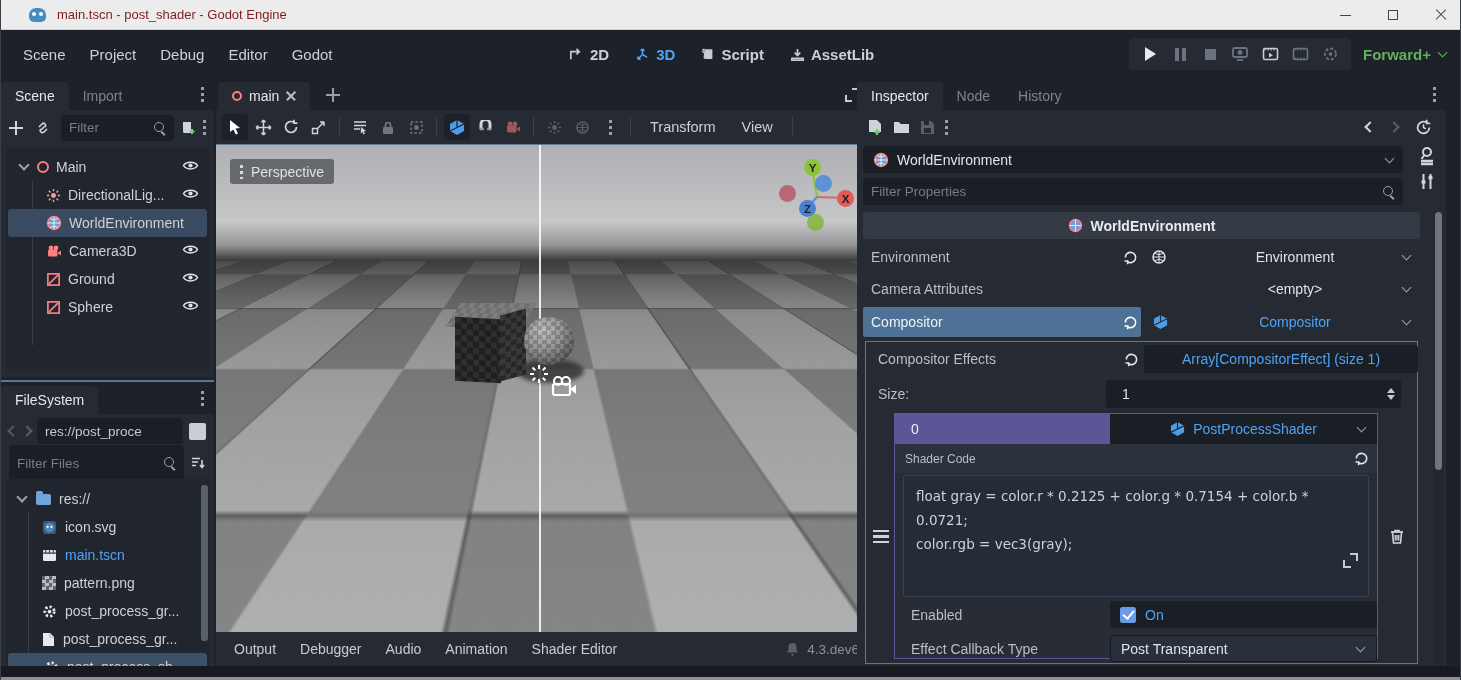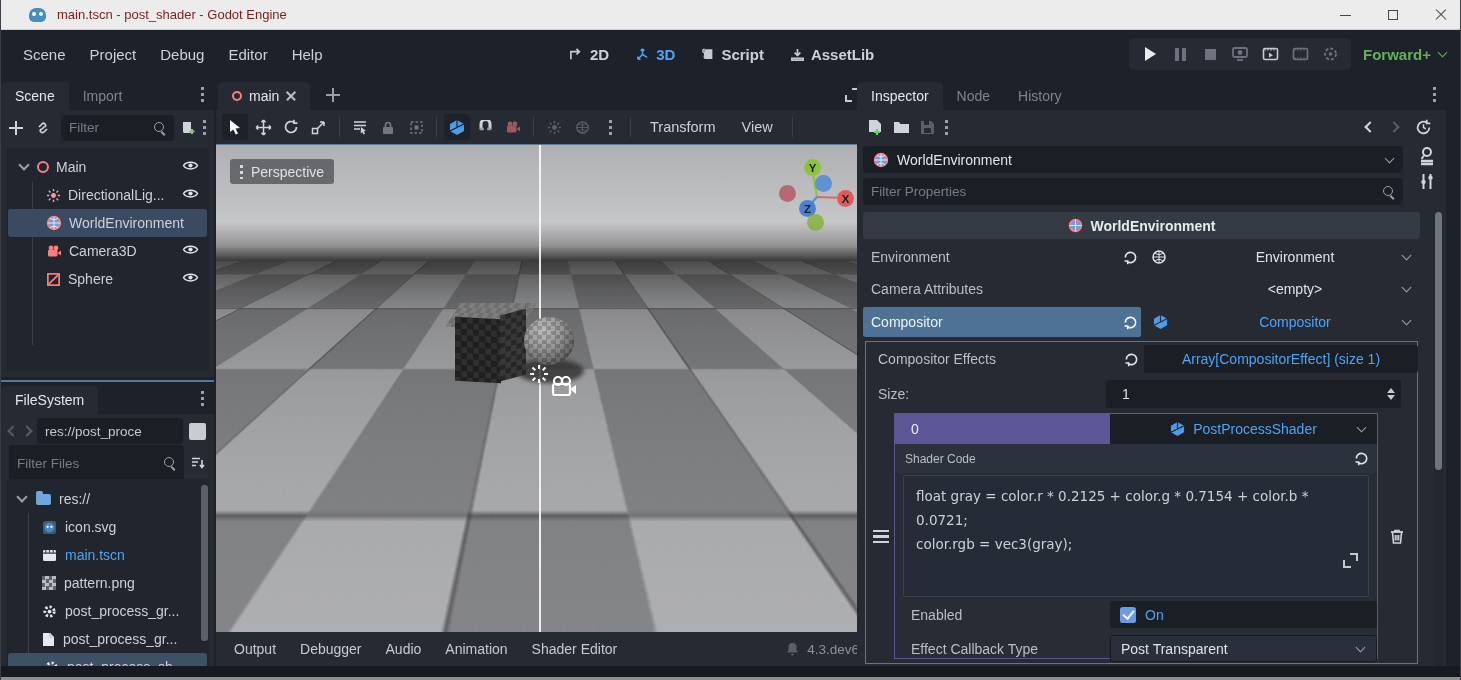--- a/index.html
+++ b/index.html
@@ -206,21 +206,21 @@
         </div>
     </div>
   </div>
 
   <div class="menubar">
     <div class="menuleft">
       <span class="mi">Scene</span>
       <span class="mi">Project</span>
       <span class="mi">Debug</span>
       <span class="mi">Editor</span>
-      <span class="mi">Help</span>
+      <span class="mi">Godot</span>
     </div>
     <div class="wsgroup">
       <div class="wsbtn">
         <svg width="15" height="15" viewBox="0 0 16 16">
             <path d="M2 13 V5 h8 M8 2 l3 3 -3 3" fill="none" stroke="#c6cad1" stroke-width="1.8"></path>
           </svg>
         <span>2D</span>
       </div>
       <div class="wsbtn active">
         <svg width="15" height="15" viewBox="0 0 16 16">
@@ -344,20 +344,31 @@
         <span>WorldEnvironment</span>
       </div>
       <div class="trow">
         <svg width="16" height="13" viewBox="0 0 16 13">
             <circle cx="5" cy="3" r="2.4" fill="#fc7f7f"></circle>
             <circle cx="10" cy="3" r="2.4" fill="#fc7f7f"></circle>
             <rect x="2" y="4.5" width="9.5" height="7" rx="1.5" fill="#fc7f7f"></rect>
             <path d="M11.5 8 l3.5-2.5 v5 z" fill="#fc7f7f"></path>
           </svg>
         <span>Camera3D</span>
+        <span class="eye"><svg width="17" height="13" viewBox="0 0 17 13">
+              <path d="M1.5 6.5 C4 2 13 2 15.5 6.5 C13 11 4 11 1.5 6.5 z" fill="none" stroke="#dfe2e7" stroke-width="1.5"></path>
+              <circle cx="8.5" cy="6.5" r="2.1" fill="#dfe2e7"></circle>
+            </svg></span>
+      </div>
+      <div class="trow">
+        <svg width="15" height="15" viewBox="0 0 16 16">
+            <rect x="2" y="2" width="12" height="12" fill="none" stroke="#fc7f7f" stroke-width="1.8"></rect>
+            <path d="M13 3 L3 13" stroke="#fc7f7f" stroke-width="1.8"></path>
+          </svg>
+        <span>Ground</span>
         <span class="eye"><svg width="17" height="13" viewBox="0 0 17 13">
               <path d="M1.5 6.5 C4 2 13 2 15.5 6.5 C13 11 4 11 1.5 6.5 z" fill="none" stroke="#dfe2e7" stroke-width="1.5"></path>
               <circle cx="8.5" cy="6.5" r="2.1" fill="#dfe2e7"></circle>
             </svg></span>
       </div>
       <div class="trow">
         <svg width="15" height="15" viewBox="0 0 16 16">
             <rect x="2" y="2" width="12" height="12" fill="none" stroke="#fc7f7f" stroke-width="1.8"></rect>
             <path d="M13 3 L3 13" stroke="#fc7f7f" stroke-width="1.8"></path>
           </svg>

